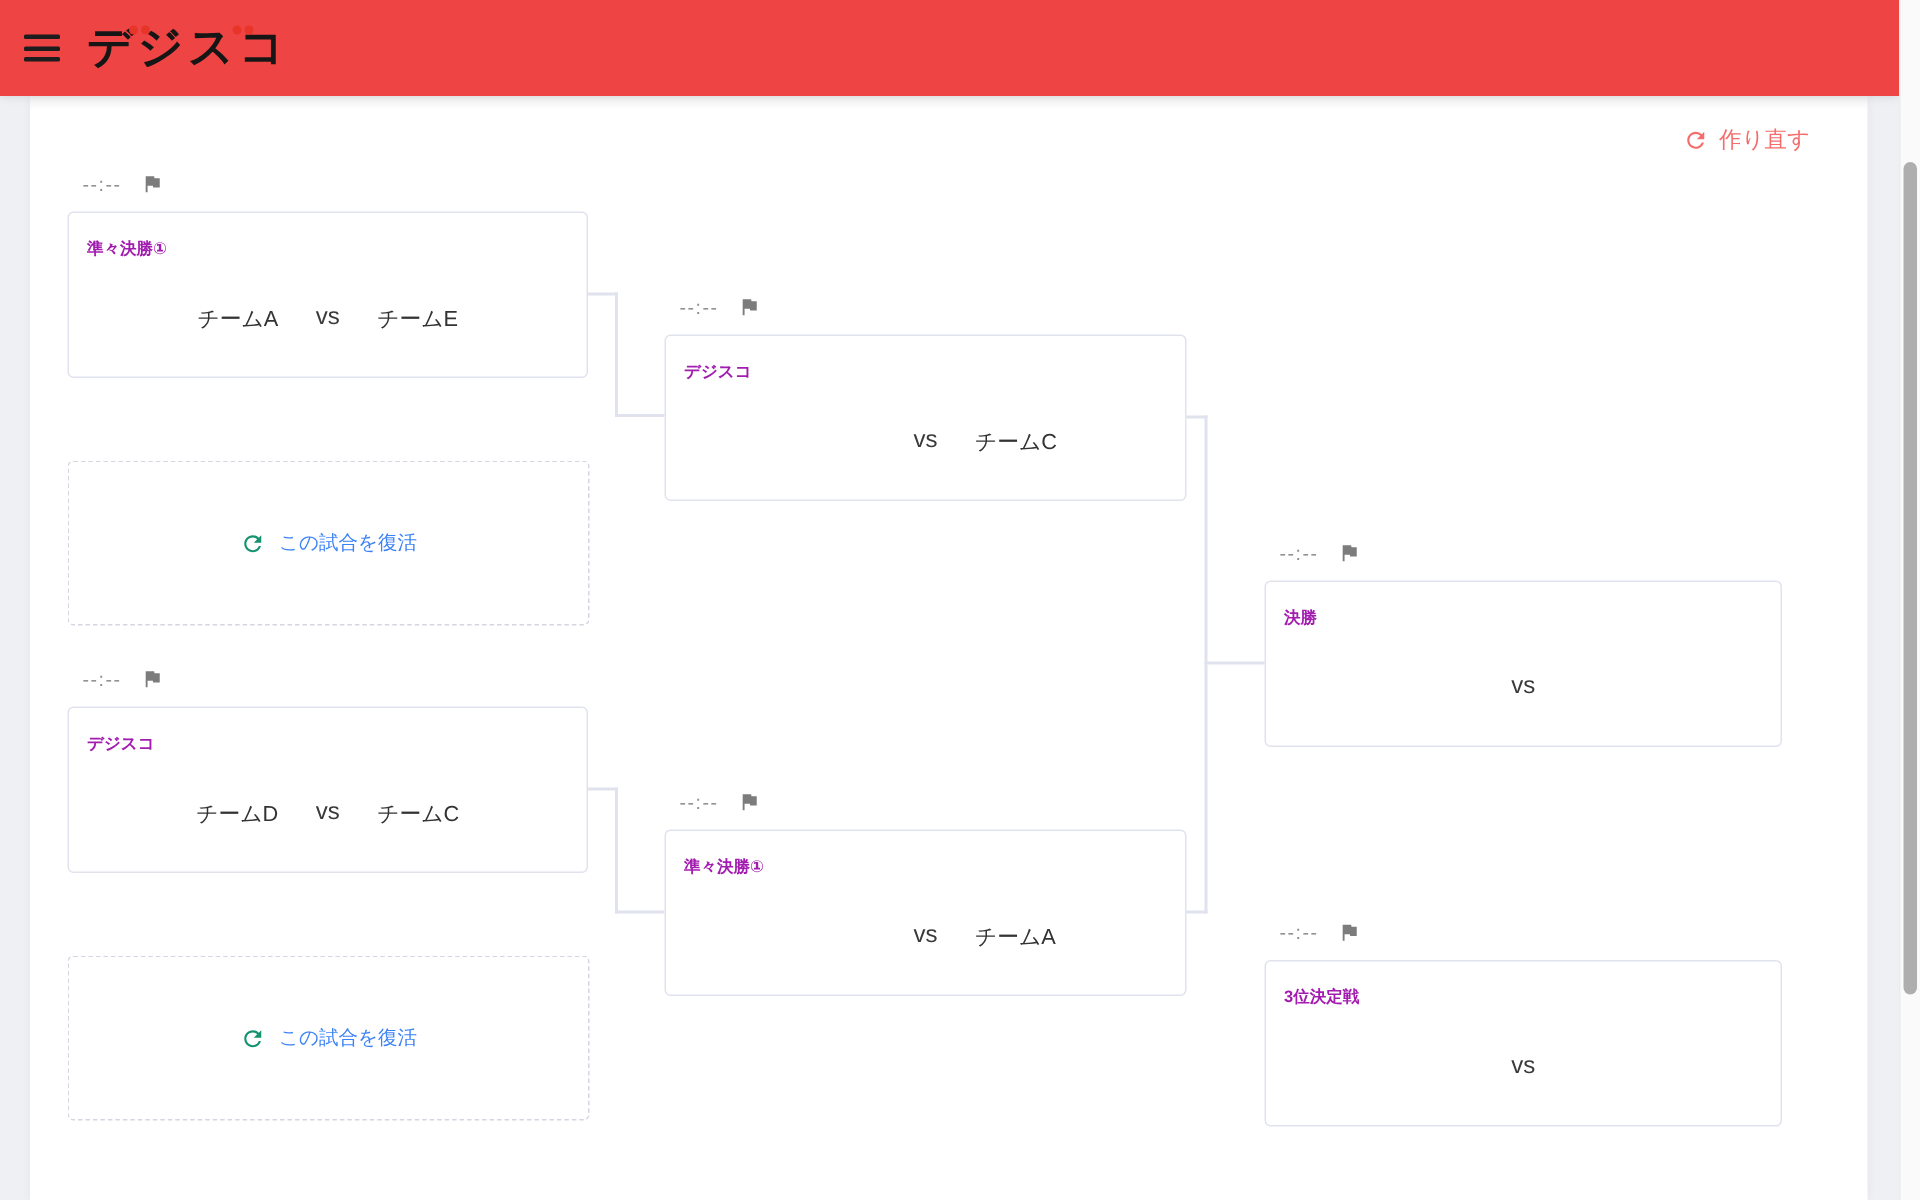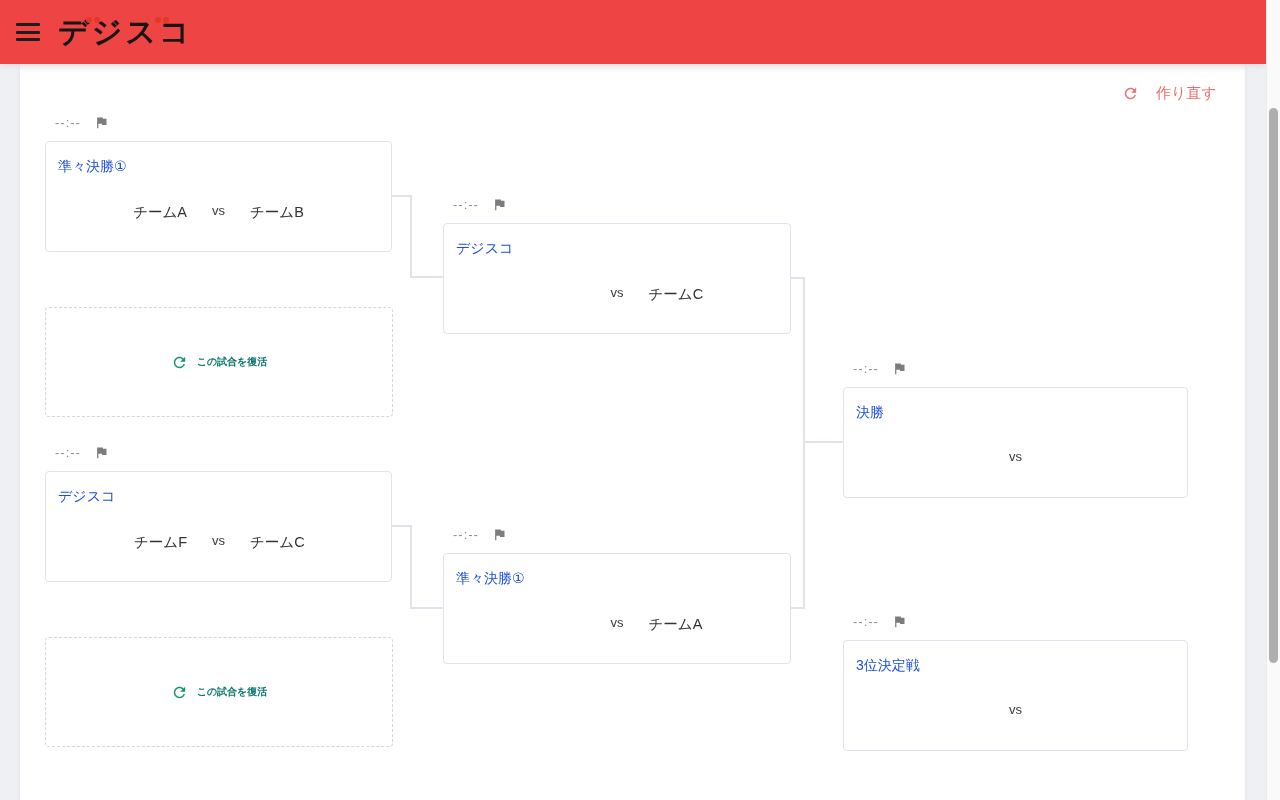--- a/index.html
+++ b/index.html
@@ -41,58 +41,58 @@
     box-shadow:0 0 6px rgba(0,0,0,0.05);
   }
   .panel::before { 
     content:""; position:absolute; left:0; top:0; right:0; height:10px;
     background:linear-gradient(#0000000d, transparent);
   }
 
   
   .rebuild {
     position:absolute; left:1122px; top:84px;
-    display:flex; align-items:center; gap:17px;
+    display:flex; align-items:center; gap:7px;
     color:#f56c6c; font-size:15px; cursor:pointer; z-index:5;
   }
   .rebuild svg { width:17px; height:17px; fill:#f56c6c; }
 
   
   .match { position:absolute; }
   .match-meta {
     display:flex; align-items:center; gap:13px;
     height:20px; margin:0 0 9px 10px;
     color:#8d8d8d; font-size:13px; letter-spacing:1px;
   }
   .match-meta svg { width:15px; height:15px; fill:#7c7c7c; }
   .match-box {
     position:relative; height:111px;
     background:#fff; border:1px solid #e0e3ee; border-radius:4px;
     cursor:pointer;
   }
   .match-title {
     position:absolute; left:12px; top:16px;
-    font-size:14px; font-weight:normal; color:#1d4ed8;
+    font-size:11px; font-weight:bold; color:#a21caf;
   }
   .match-teams {
     position:absolute; left:12px; right:12px; top:61px; height:20px;
     display:flex; align-items:flex-start;
     font-size:14.5px; color:#333;
   }
   .team { flex:1; }
   .team.t1 { text-align:right; padding-right:25px; }
   .team.t2 { text-align:left; padding-left:25px; }
-  .vs { font-size:13px; color:#3a3a3a; flex:0 0 auto; }
+  .vs { font-size:16px; color:#3a3a3a; flex:0 0 auto; }
 
   
   .revive {
     position:absolute; width:348px; height:110px;
     border:1px dashed #d4d6e2; border-radius:4px;
     display:flex; align-items:center; justify-content:center; gap:9px;
-    color:#0f766e; font-size:10px; cursor:pointer; background:#fff;font-weight:bold;
+    color:#3b82f6; font-size:13px; cursor:pointer; background:#fff;
   }
   .revive svg { width:17px; height:17px; fill:#13936f; }
 
   
   .conn { position:absolute; background:#e0e3ee; }
 
   
   .sb-track {
     position:absolute; right:0; top:0; width:14px; height:800px;
     background:#fafafa; border-left:1px solid #ebebeb; z-index:30;
@@ -151,21 +151,21 @@
     <span>--:--</span>
     <svg viewBox="0 0 24 24">
         <path d="M14.4 6L14 4H5v17h2v-7h5.6l.4 2h7V6z"></path>
       </svg>
   </div>
   <div class="match-box">
     <div class="match-title">準々決勝①</div>
     <div class="match-teams">
       <span class="team t1">チームA</span>
       <span class="vs">vs</span>
-      <span class="team t2">チームB</span>
+      <span class="team t2">チームE</span>
     </div>
   </div>
 </div>
 
 <div class="revive" style="left:45px;top:307px">
   <svg viewBox="0 0 24 24">
       <path d="M17.65 6.35C16.2 4.9 14.21 4 12 4c-4.42 0-7.99 3.58-7.99 8s3.57 8 7.99 8c3.73 0 6.84-2.55 7.73-6h-2.08c-.82 2.33-3.04 4-5.65 4-3.31 0-6-2.69-6-6s2.69-6 6-6c1.66 0 3.14.69 4.22 1.78L13 11h7V4l-2.35 2.35z"></path>
     </svg>
   <span>この試合を復活</span>
 </div>
@@ -173,21 +173,21 @@
 <div class="match" style="left:45px;top:442px;width:347px">
   <div class="match-meta">
     <span>--:--</span>
     <svg viewBox="0 0 24 24">
         <path d="M14.4 6L14 4H5v17h2v-7h5.6l.4 2h7V6z"></path>
       </svg>
   </div>
   <div class="match-box">
     <div class="match-title">デジスコ</div>
     <div class="match-teams">
-      <span class="team t1">チームF</span>
+      <span class="team t1">チームD</span>
       <span class="vs">vs</span>
       <span class="team t2">チームC</span>
     </div>
   </div>
 </div>
 
 <div class="revive" style="left:45px;top:637px">
   <svg viewBox="0 0 24 24">
       <path d="M17.65 6.35C16.2 4.9 14.21 4 12 4c-4.42 0-7.99 3.58-7.99 8s3.57 8 7.99 8c3.73 0 6.84-2.55 7.73-6h-2.08c-.82 2.33-3.04 4-5.65 4-3.31 0-6-2.69-6-6s2.69-6 6-6c1.66 0 3.14.69 4.22 1.78L13 11h7V4l-2.35 2.35z"></path>
     </svg>

